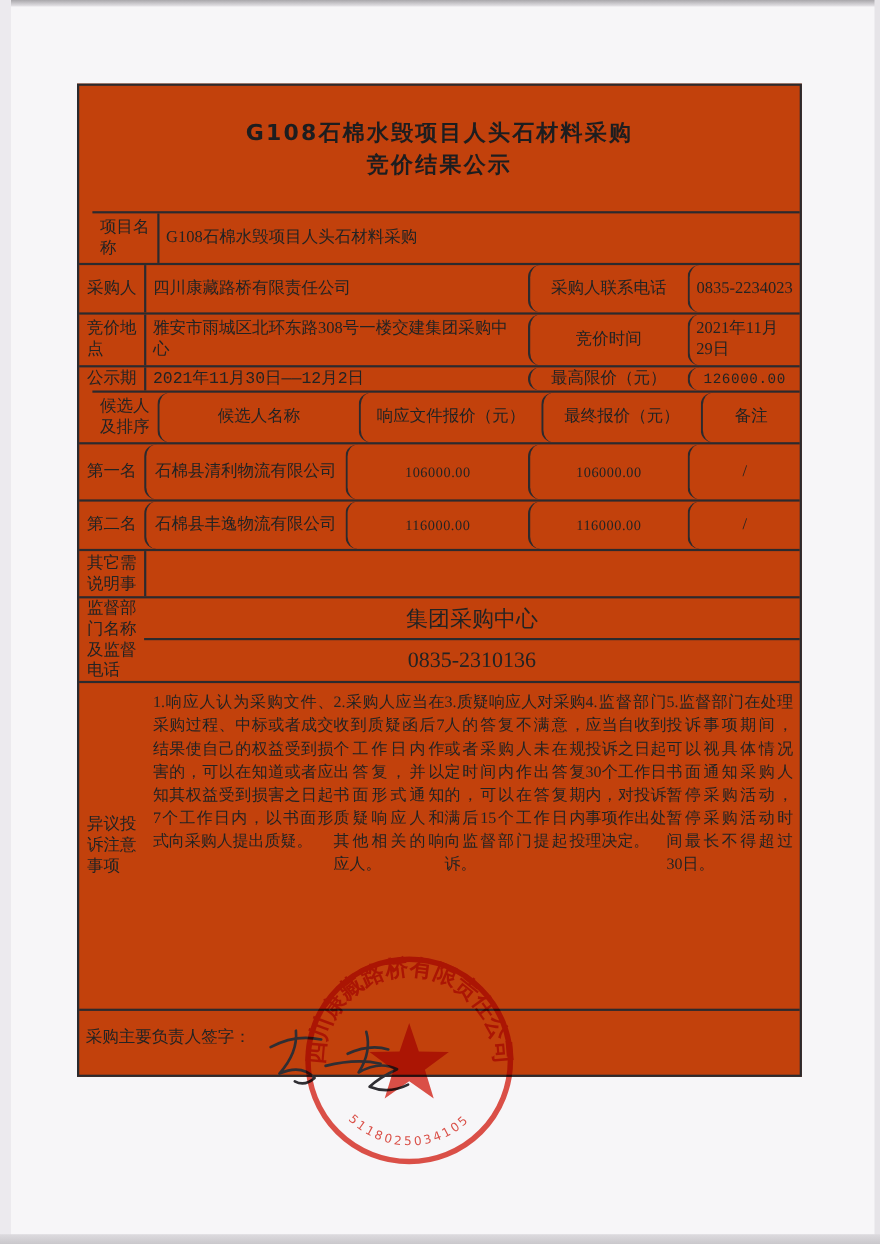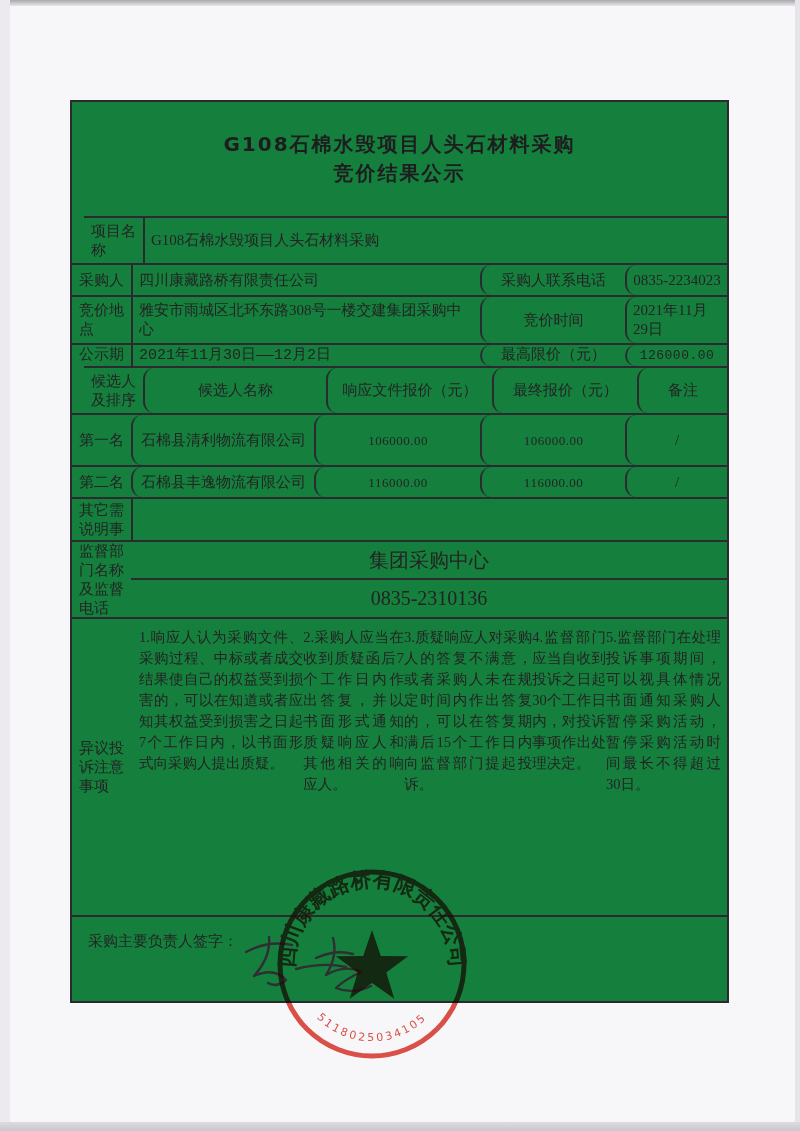--- a/index.html
+++ b/index.html
@@ -10,23 +10,23 @@
     color:#232323;
   }
   
   .edge-top{position:absolute;left:0;top:0;width:100%;height:6px;background:linear-gradient(#a9a7ab,#e8e6ea);}
   .edge-left{position:absolute;left:0;top:0;width:10px;height:100%;background:#eceaee;}
   .edge-right{position:absolute;right:0;top:0;width:5px;height:100%;background:#e6e4e8;}
   .edge-bottom{position:absolute;left:0;top:1122px;width:100%;height:9px;background:linear-gradient(#dddbdf,#c9c7cb);}
 
   
   .doc-table{
-    position:absolute;left:70px;top:100px;width:659px;height:903px;
+    position:absolute;left:70px;top:76px;width:659px;height:903px;
     border:2px solid #2b2a2e;box-sizing:border-box;
-    display:flex;flex-direction:column;background:#15803d;
+    display:flex;flex-direction:column;background:#c2410c;
   }
   .row{display:flex;flex-direction:row;box-sizing:border-box;flex:0 0 auto;}
   .row + .row{border-top:2px solid #2b2a2e;}
   .cell{
     box-sizing:border-box;display:flex;align-items:center;
     font-size:15px;line-height:19px;padding:3px 6px;
   }
   .cell + .cell{border-left:2px solid #2b2a2e;}
   .lab{width:59px;flex:0 0 59px;justify-content:center;padding:3px 4px;}
   .lab .lw{width:45px;text-align:left;}
@@ -35,34 +35,34 @@
   .grow{flex:1 1 auto;}
   .w-val{width:349px;flex:0 0 349px;}
   .w-c3{width:145px;flex:0 0 145px;}
   .w-name{width:183px;flex:0 0 183px;}
   .w-doc{width:166px;flex:0 0 166px;}
   .num{font-size:13px;letter-spacing:.5px;}
 
   .r-title{height:114px;align-items:center;justify-content:center;}
   .title-box{width:100%;text-align:center;font-family:"DejaVu Sans","Liberation Sans",sans-serif;
     font-weight:bold;font-size:20px;line-height:29px;letter-spacing:2px;color:#1d1d1f;}
-  .r-h47{height:47px;margin-left:12px;} .r-h45{height:32px;} .r-h48{height:48px;} .r-h33{height:23px;font-family:Liberation Mono, monospace;}
+  .r-h47{height:47px;margin-left:12px;} .r-h45{height:45px;} .r-h48{height:48px;} .r-h33{height:23px;font-family:Liberation Mono, monospace;}
   .r-h52{height:52px;} .r-h43{height:43px;} .r-h77{height:77px;}
   .r-obj{height:298px;} .r-sig{height:50px;}
 
   .sup-right{flex:1 1 auto;display:flex;flex-direction:column;}
   .sup-sub{box-sizing:border-box;display:flex;align-items:center;justify-content:center;font-size:20px;}
   .sup-sub1{height:38px;border-bottom:2px solid #2b2a2e;}
   .sup-sub2{flex:1 1 auto;}
 
   .obj-content{flex:1 1 auto;display:flex;flex-direction:row;justify-content:space-between;
     padding:8px 6px 8px 8px;font-size:14.5px;line-height:21px;align-items:stretch;}
   .obj-content p{margin:0;text-align:justify;}
 
-  .sig-cell{width:100%;padding-left:16px;font-size:15px;border-radius:22px;}
+  .sig-cell{width:100%;padding-left:6px;font-size:15px;border-radius:22px;}
 
   
   .signature-svg{position:absolute;left:232px;top:922px;z-index:3;}
   .seal-svg{position:absolute;left:272px;top:864px;z-index:4;opacity:.88;mix-blend-mode:multiply;}
   .seal-text{font-family:"DejaVu Sans","Liberation Sans",sans-serif;font-weight:bold;}
   .seal-num{font-family:"DejaVu Sans","Liberation Sans",sans-serif;letter-spacing:2.5px;}
 </style>
 </head>
 <body>
 

